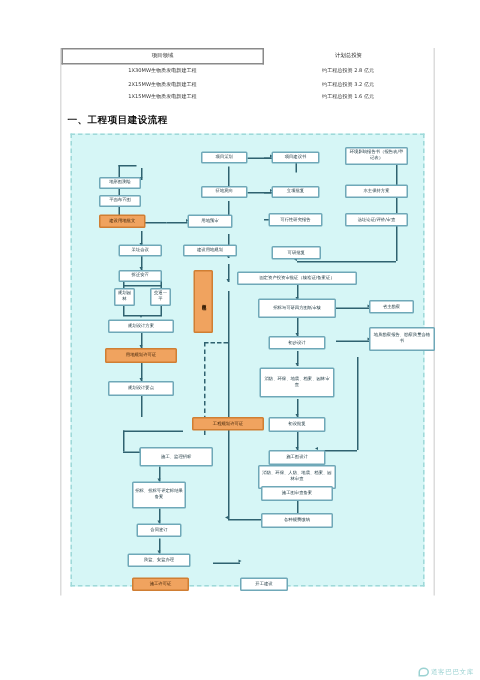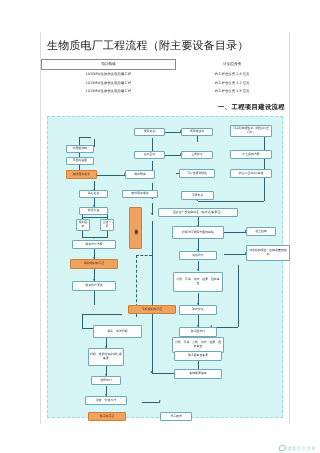--- a/index.html
+++ b/index.html
@@ -7,21 +7,21 @@
   .page{position:relative;width:320px;height:453px;background:#fff;}
   .doc{position:absolute;left:40px;top:32px;width:248px;background:#fff;border:1px solid #dcdcdc;border-top:none;border-bottom:none;}
   .title{font-family:"DejaVu Serif","Liberation Serif",serif;font-size:11px;color:#1a1a1a;padding:6px 6px 6px 6px;letter-spacing:.2px;white-space:nowrap;}
   .tbl{width:100%;border-collapse:collapse;table-layout:fixed;}
   .tbl td{font-size:3.4px;color:#333;text-align:center;padding:2.2px 1px;line-height:1.25;white-space:nowrap;overflow:hidden;}
   .tbl .hd{font-size:3.6px;color:#222;}
   .tbl tr.hdr td.c1{border:1px solid #8a8a8a;}
   .tbl td.c1{width:54%;}
   .tbl td.c2{width:46%;}
   .sec-wrap{padding:4px 4px 6px 4px;}
-  .sec-head{text-align:right;font-family:"DejaVu Serif","Liberation Serif",serif;font-weight:bold;font-size:6.4px;color:#111;padding:3px 0 4px 0;letter-spacing:.3px;}
+  .sec-head{text-align:left;font-family:"DejaVu Serif","Liberation Serif",serif;font-weight:bold;font-size:6.4px;color:#111;padding:3px 0 4px 0;letter-spacing:.3px;}
   .chart{position:relative;background:#d6f6f6;border:1px dashed #9fd9d9;height:300px;margin:0 2px;}
   .nd{position:absolute;box-sizing:border-box;background:#ffffff;border:1px solid #6fa8b8;border-radius:1px;
       display:flex;align-items:center;justify-content:center;text-align:center;
       font-size:2.9px;line-height:1.12;color:#15303a;padding:0 1px;overflow:hidden;}
   .nd.o{background:#f0a35f;border-color:#d07e33;color:#3a2008;}
   .nd.v{writing-mode:vertical-rl;text-orientation:upright;letter-spacing:.2px;}
   .ln{position:absolute;background:#2f6270;}
   .lnh{height:.6px;}
   .lnv{width:.6px;}
   .ln.dash{background:none;border-top:.6px dashed #2f6270;height:0;}
@@ -32,21 +32,20 @@
   .ar.l{border-right:2.2px solid #2f6270;border-top:1.5px solid transparent;border-bottom:1.5px solid transparent;}
   .wm{position:absolute;right:4px;bottom:2px;font-size:4.4px;color:#9bd2d2;letter-spacing:.4px;display:flex;align-items:center;gap:1px;}
   .wm-mark{display:inline-block;width:5px;height:4px;border:.6px solid #9bd2d2;border-radius:50% 50% 50% 0;}
 </style>
 </head>
 <body>
 
 <div class="page">
   <div class="doc">
 
-    <div class="title">生物质电厂工程流程（附主要设备目录）</div>
 
     <table class="tbl">
       <tbody>
           <tr class="hdr">
         <td class="c1 hd">项目领域</td>
         <td class="c2 hd">计划总投资</td>
       </tr>
       <tr>
         <td class="c1">1X30MW生物质发电新建工程</td>
         <td class="c2">约工程总投资  2.8 亿元</td>

